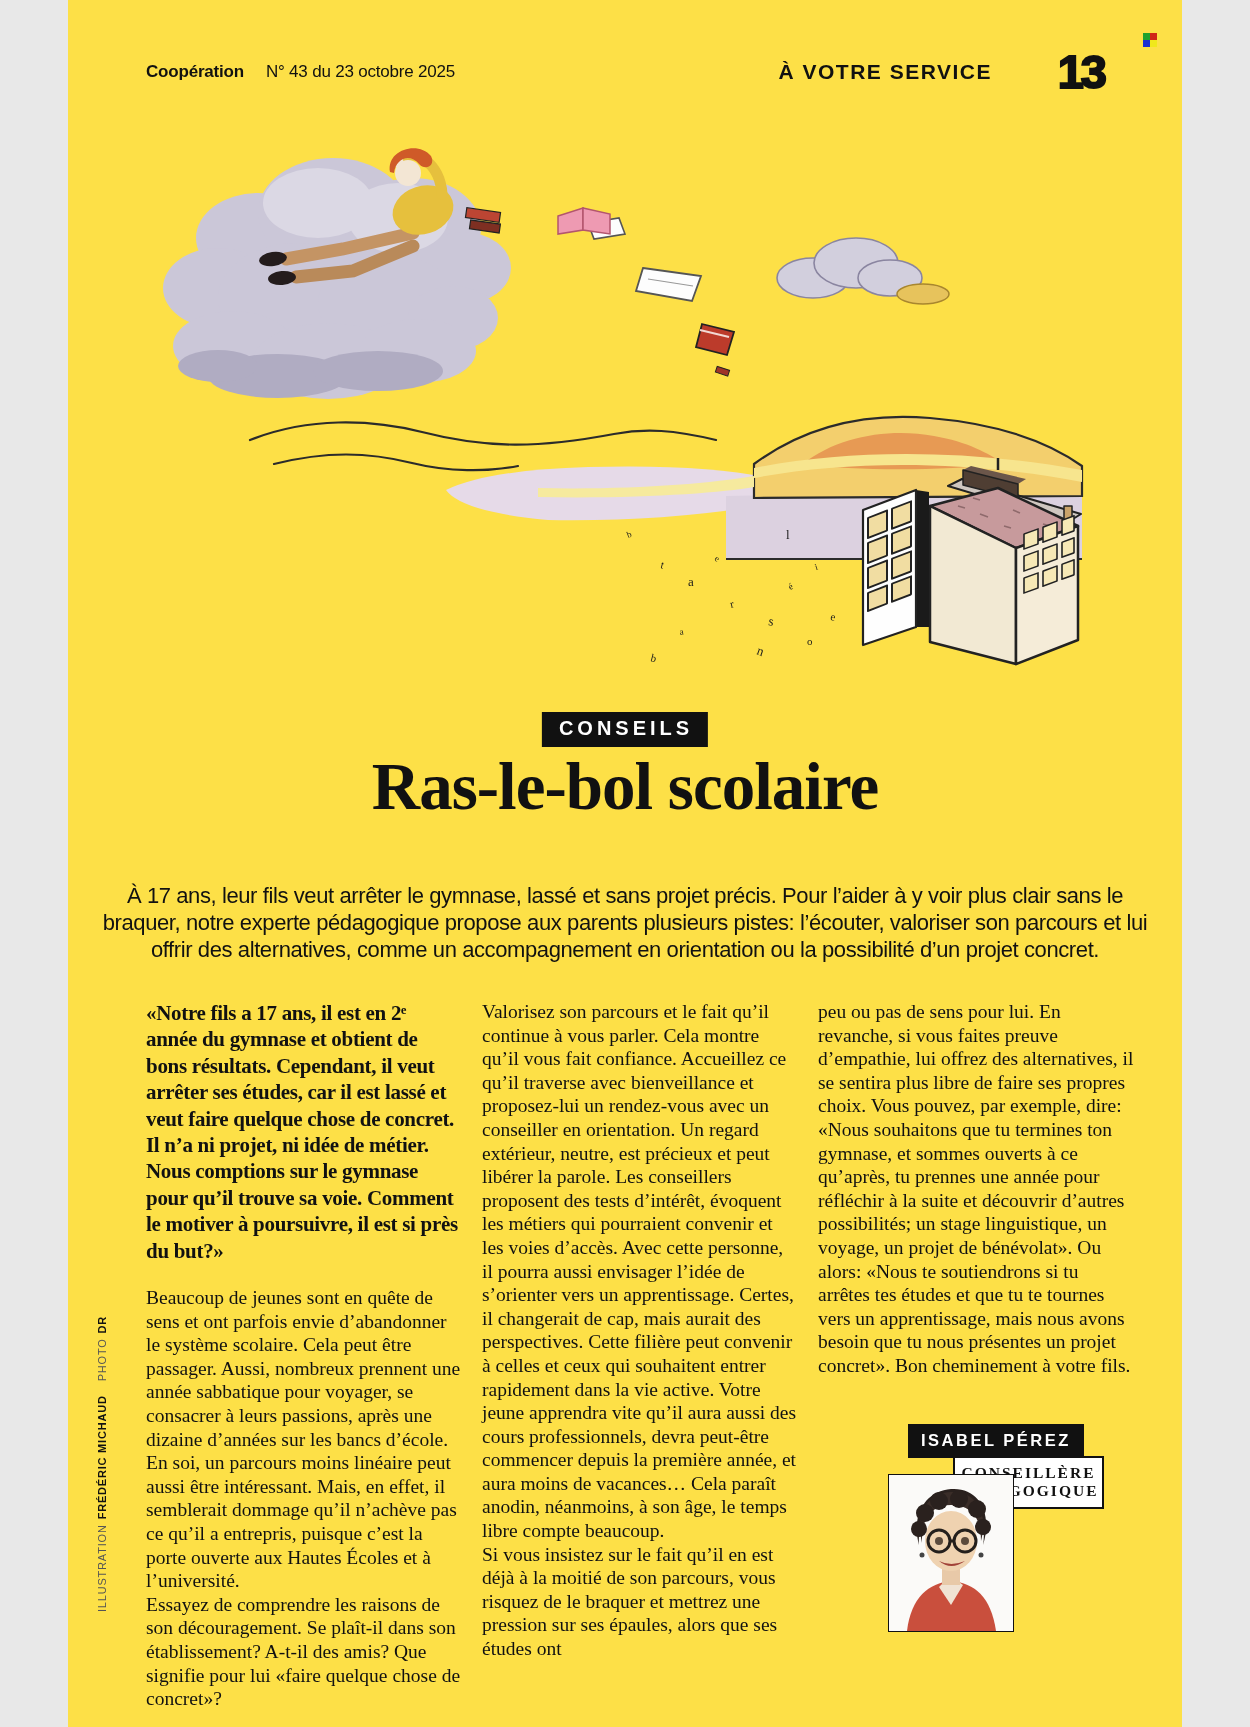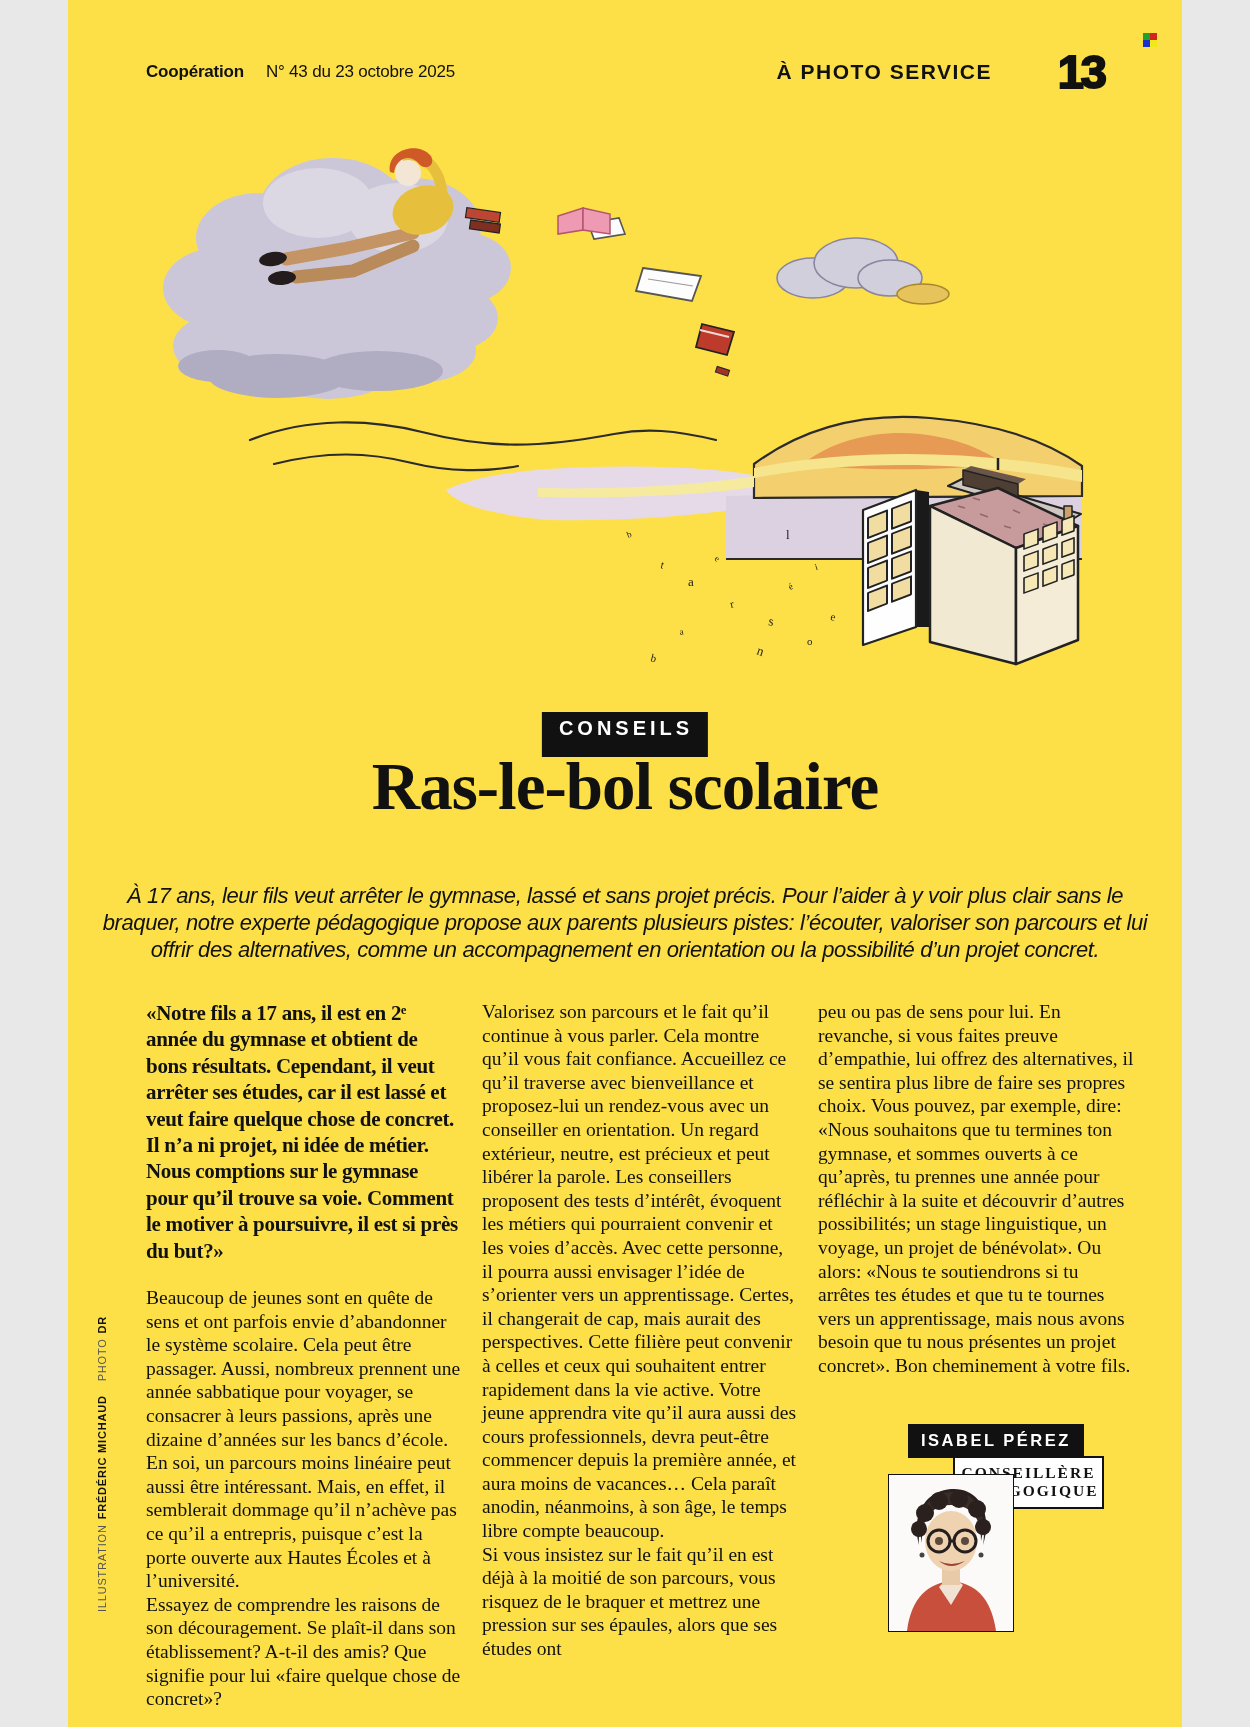--- a/index.html
+++ b/index.html
@@ -20,31 +20,31 @@
   .reg-mark { position:absolute; top:33px; right:25px; width:14px; height:14px; display:grid; grid-template-columns:7px 7px; }
   .reg-mark i { display:block; width:7px; height:7px; }
 
   
   .illustration { position:absolute; top:118px; left:0; width:1250px; height:548px; }
 
   
   .kicker {
     position:absolute; top:712px; left:50%; transform:translateX(-50%);
     background:#111; color:#fff; font-weight:bold; font-size:20px;
-    letter-spacing:4px; padding:5px 15px 17px 17px;
+    letter-spacing:4px; padding:5px 15px 7px 17px;
   }
   .title {
     position:absolute; top:748px; left:0; width:100%; text-align:center;
     font-family:"Liberation Serif", serif; font-weight:bold;
     font-size:67px; letter-spacing:-1px; margin:0;
   }
   .lead {
     position:absolute; top:882px; left:50%; transform:translateX(-50%);
     width:1070px; text-align:center; font-size:22px; line-height:27px;
-    letter-spacing:-0.4px; margin:0;font-style:italic;
+    letter-spacing:-0.4px; margin:0;
   }
 
   
   .columns { position:absolute; top:1000px; left:78px; width:988px; display:flex; gap:20px; }
   .col { width:316px; }
   .intro-quote {
     font-weight:bold; font-size:21px; line-height:26.4px; letter-spacing:-0.3px;
     margin:0 0 22px 0;
     font-family:Liberation Serif, serif;
   }
@@ -77,21 +77,21 @@
   .credits span.lbl { margin-right:5px; }
 </style>
 </head>
 <body>
 
 <div class="page">
 
   <div class="masthead">
     <span class="mag">Coopération</span><span>N° 43 du 23 octobre 2025</span>
   </div>
-  <div class="section-head">À PHOTO SERVICE</div>
+  <div class="section-head">À VOTRE SERVICE</div>
   <div class="page-number">13</div>
   <div class="reg-mark">
     <i style="background:#1fa12e"></i>
       <i style="background:#d02718"></i>
       <i style="background:#1b2fd0"></i>
       <i style="background:#f0e81c"></i>
   </div>
 
   <svg class="illustration" viewBox="0 0 1250 548">
 

